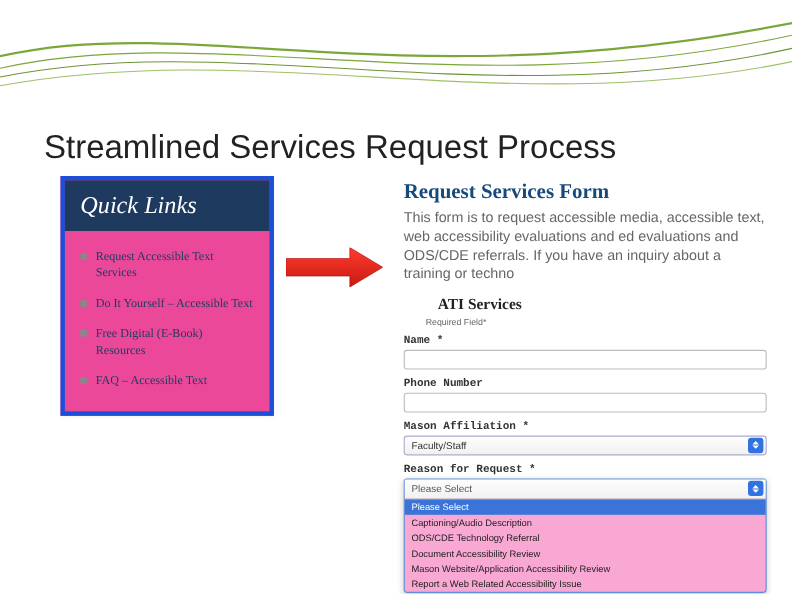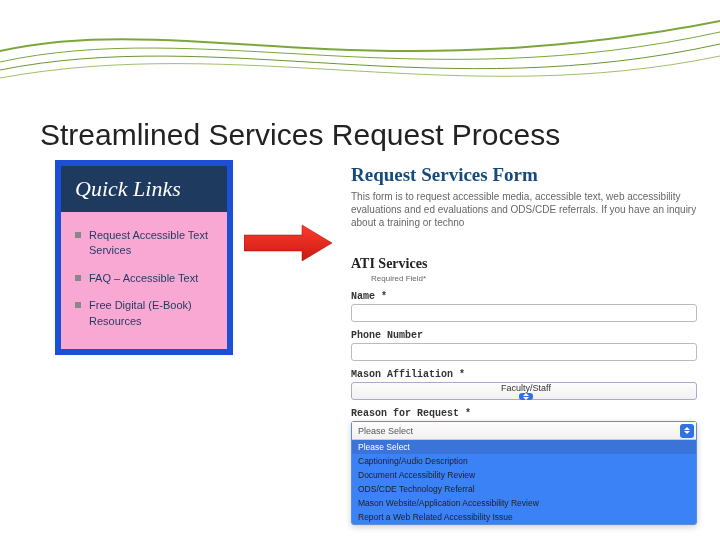--- a/index.html
+++ b/index.html
@@ -30,38 +30,39 @@
     position: absolute;
     top: 160px;
     left: 55px;
     right: 15px;
     bottom: 0;
     display: flex;
     gap: 10px;
     z-index: 2;
   }
   .quicklinks-panel {
-    width: 178px;
-    background: #f9a8d4;
-    border: 6px solid #1d4ed8;
+    width: 194px;
+    background: #ec4899;
+    border: 4px solid #1d4ed8;
     box-shadow: 0 1px 3px rgba(0,0,0,0.05);
     align-self: flex-start;
   }
   .ql-header {
     background: #1e3a5f;
     color: #fff;
     padding: 10px 14px;
     font-family: Georgia, 'Times New Roman', serif;
     font-style: italic;
     font-size: 22px;
     font-weight: 400;
   }
   .ql-list {
     list-style: none;
     padding: 10px 14px 14px 14px;
+    font-family: Liberation Serif, serif;
   }
   .ql-list li {
     display: flex;
     align-items: flex-start;
     gap: 8px;
     padding: 6px 0;
     font-size: 11px;
     color: #1e3a5f;
     line-height: 1.4;
   }
@@ -87,31 +88,32 @@
     padding: 4px 8px 0 8px;
   }
   .form-title {
     font-family: Georgia, serif;
     font-size: 19px;
     color: #174a7c;
     font-weight: 700;
     margin-bottom: 4px;
   }
   .form-intro {
-    font-size: 10px;
+    font-size: 13px;
     color: #666;
     line-height: 1.3;
-    margin-bottom: 27px;
+    margin-bottom: 12px;
   }
   .form-section-title {
     font-family: Georgia, serif;
     font-weight: 700;
     color: #222;
     font-size: 14px;
     margin-bottom: 2px;
+    margin-left: 31px;
   }
   .form-required {
     font-size: 8px;
     color: #666;
     margin-bottom: 8px;
     padding-left: 20px;
   }
   .form-field { margin-bottom: 8px; }
   .form-label {
     font-size: 10px;
@@ -138,21 +140,20 @@
     display: flex;
     align-items: center;
     justify-content: space-between;
     height: 18px;
     border: 1px solid #aac;
     border-radius: 3px;
     background: linear-gradient(#fdfdfd,#f1f1f1);
     font-size: 9px;
     padding: 0 2px 0 6px;
     color: #333;
-    flex-direction: column;
   }
   .select-arrows {
     width: 14px;
     height: 14px;
     background: #2f72e0;
     border-radius: 3px;
     display: flex;
     flex-direction: column;
     align-items: center;
     justify-content: center;
@@ -162,21 +163,21 @@
     width: 0; height: 0;
     border-left: 3px solid transparent;
     border-right: 3px solid transparent;
   }
   .select-arrows .up { border-bottom: 3px solid #fff; }
   .select-arrows .down { border-top: 3px solid #fff; }
   .dropdown-open {
     border: 1px solid #5a8ed8;
     border-radius: 3px;
     margin-top: 1px;
-    background: #3b82f6;
+    background: #f9a8d4;
     box-shadow: 0 2px 6px rgba(0,0,0,0.2);
     font-size: 9px;
   }
   .dropdown-selected-box {
     display: flex;
     align-items: center;
     justify-content: space-between;
     height: 18px;
     background: linear-gradient(#fdfdfd,#f1f1f1);
     border-bottom: 1px solid #ccc;
@@ -209,25 +210,29 @@
 
   <div class="quicklinks-panel">
     <div class="ql-header">Quick Links</div>
     <ul class="ql-list">
       <li>
         <span class="ql-bullet"></span>
         <span>Request Accessible Text Services</span>
       </li>
       <li>
         <span class="ql-bullet"></span>
+        <span>Do It Yourself – Accessible Text</span>
+      </li>
+      <li>
+        <span class="ql-bullet"></span>
+        <span>Free Digital (E-Book) Resources</span>
+      </li>
+      <li>
+        <span class="ql-bullet"></span>
         <span>FAQ – Accessible Text</span>
-      </li>
-      <li>
-        <span class="ql-bullet"></span>
-        <span>Free Digital (E-Book) Resources</span>
       </li>
     </ul>
   </div>
 
   <div class="arrow-col">
     <svg width="88" height="36" viewBox="0 0 88 36">
       <defs>
         <linearGradient id="ag" x1="0" y1="0" x2="0" y2="1">
           <stop offset="0" stop-color="#ff3b2f"></stop>
           <stop offset="1" stop-color="#c81a10"></stop>
@@ -273,22 +278,22 @@
         <div class="dropdown-selected-box">
           <span>Please Select</span>
           <span class="select-arrows">
             <span class="up"></span>
               <span class="down"></span>
           </span>
         </div>
         <ul class="dropdown-list">
           <li class="highlight">Please Select</li>
           <li>Captioning/Audio Description</li>
+          <li>ODS/CDE Technology Referral</li>
           <li>Document Accessibility Review</li>
-          <li>ODS/CDE Technology Referral</li>
           <li>Mason Website/Application Accessibility Review</li>
           <li>Report a Web Related Accessibility Issue</li>
         </ul>
       </div>
     </div>
 
   </div>
 </div>
 
 </body></html>

